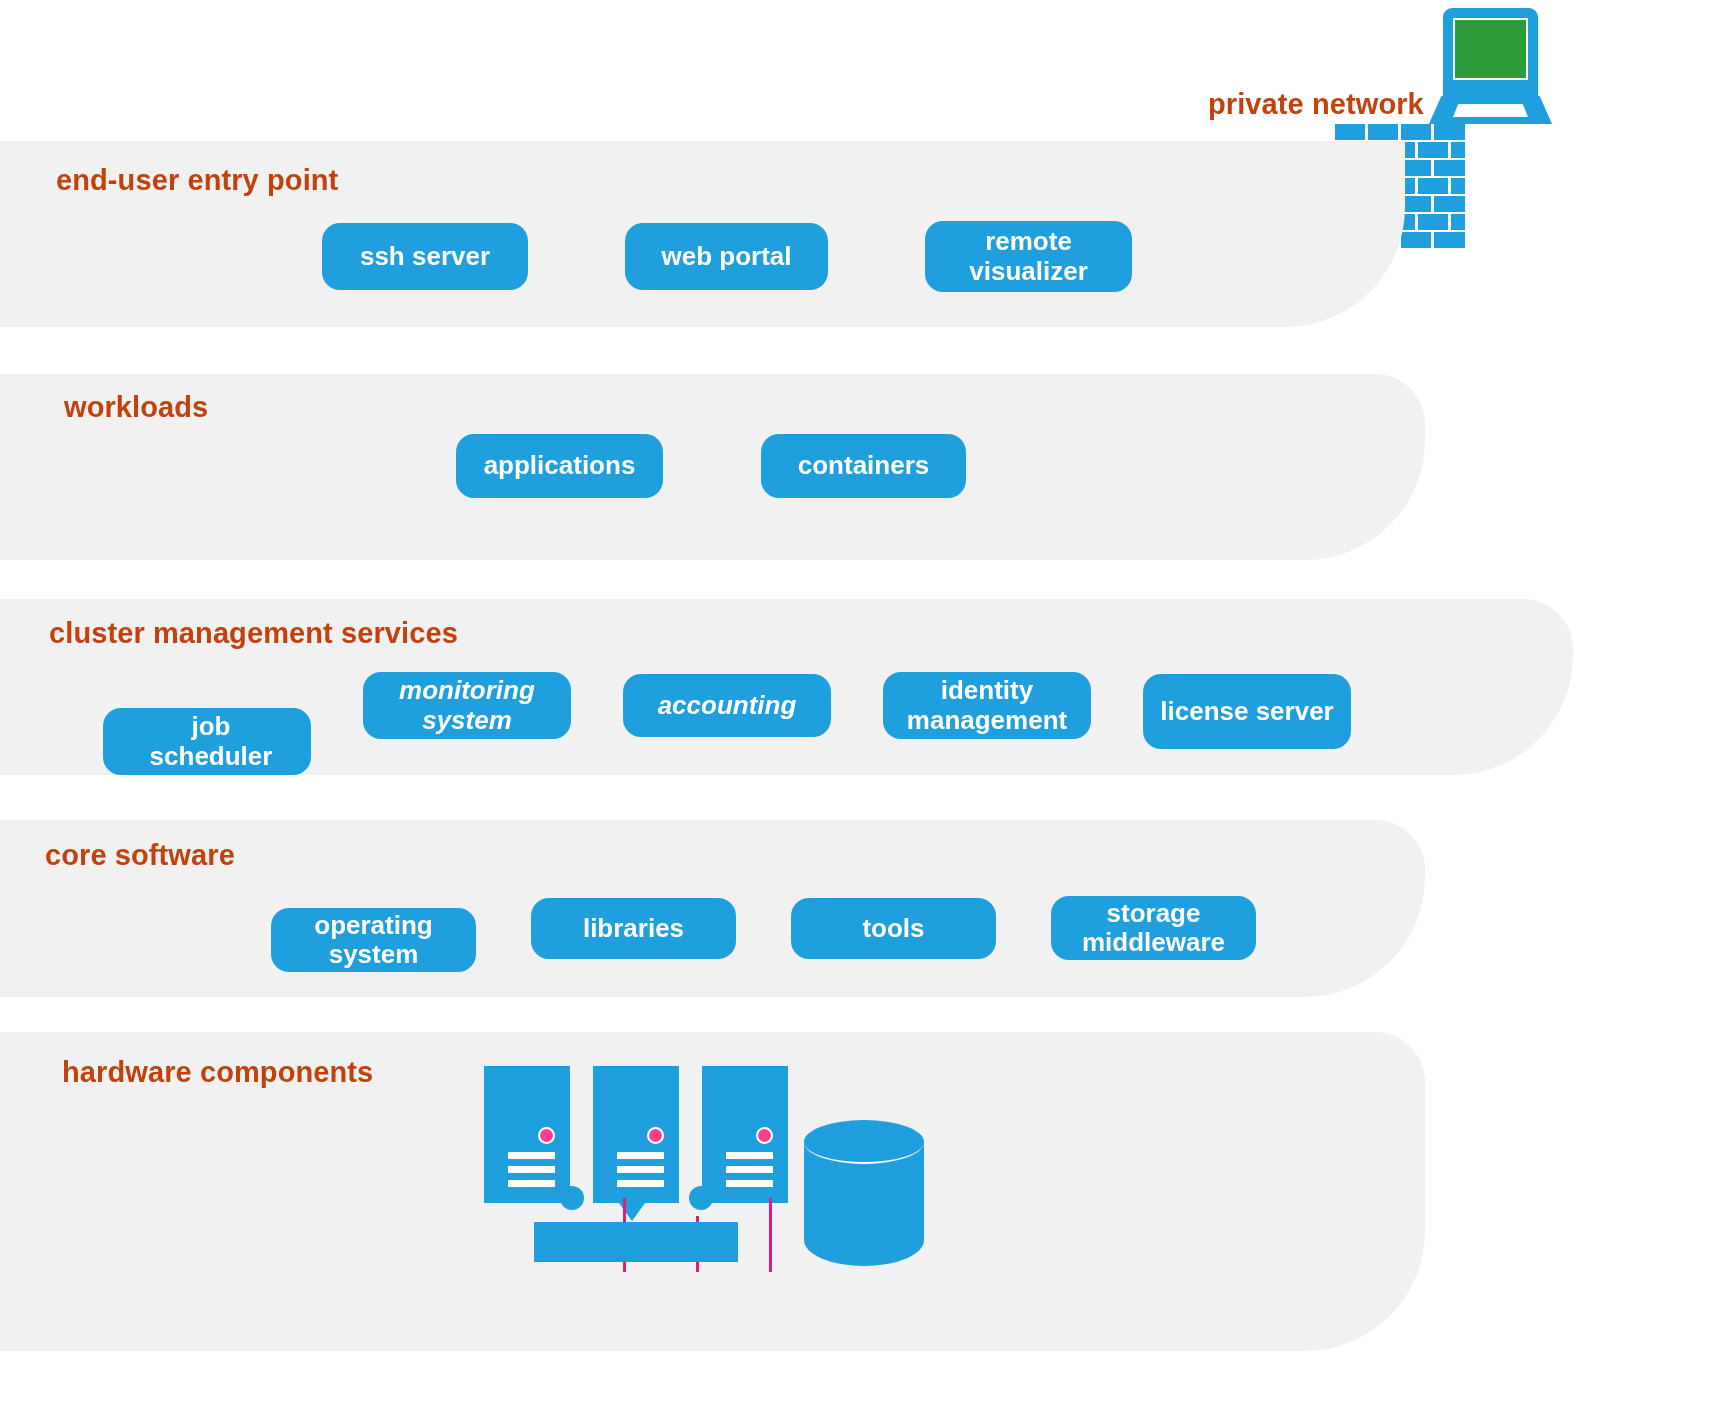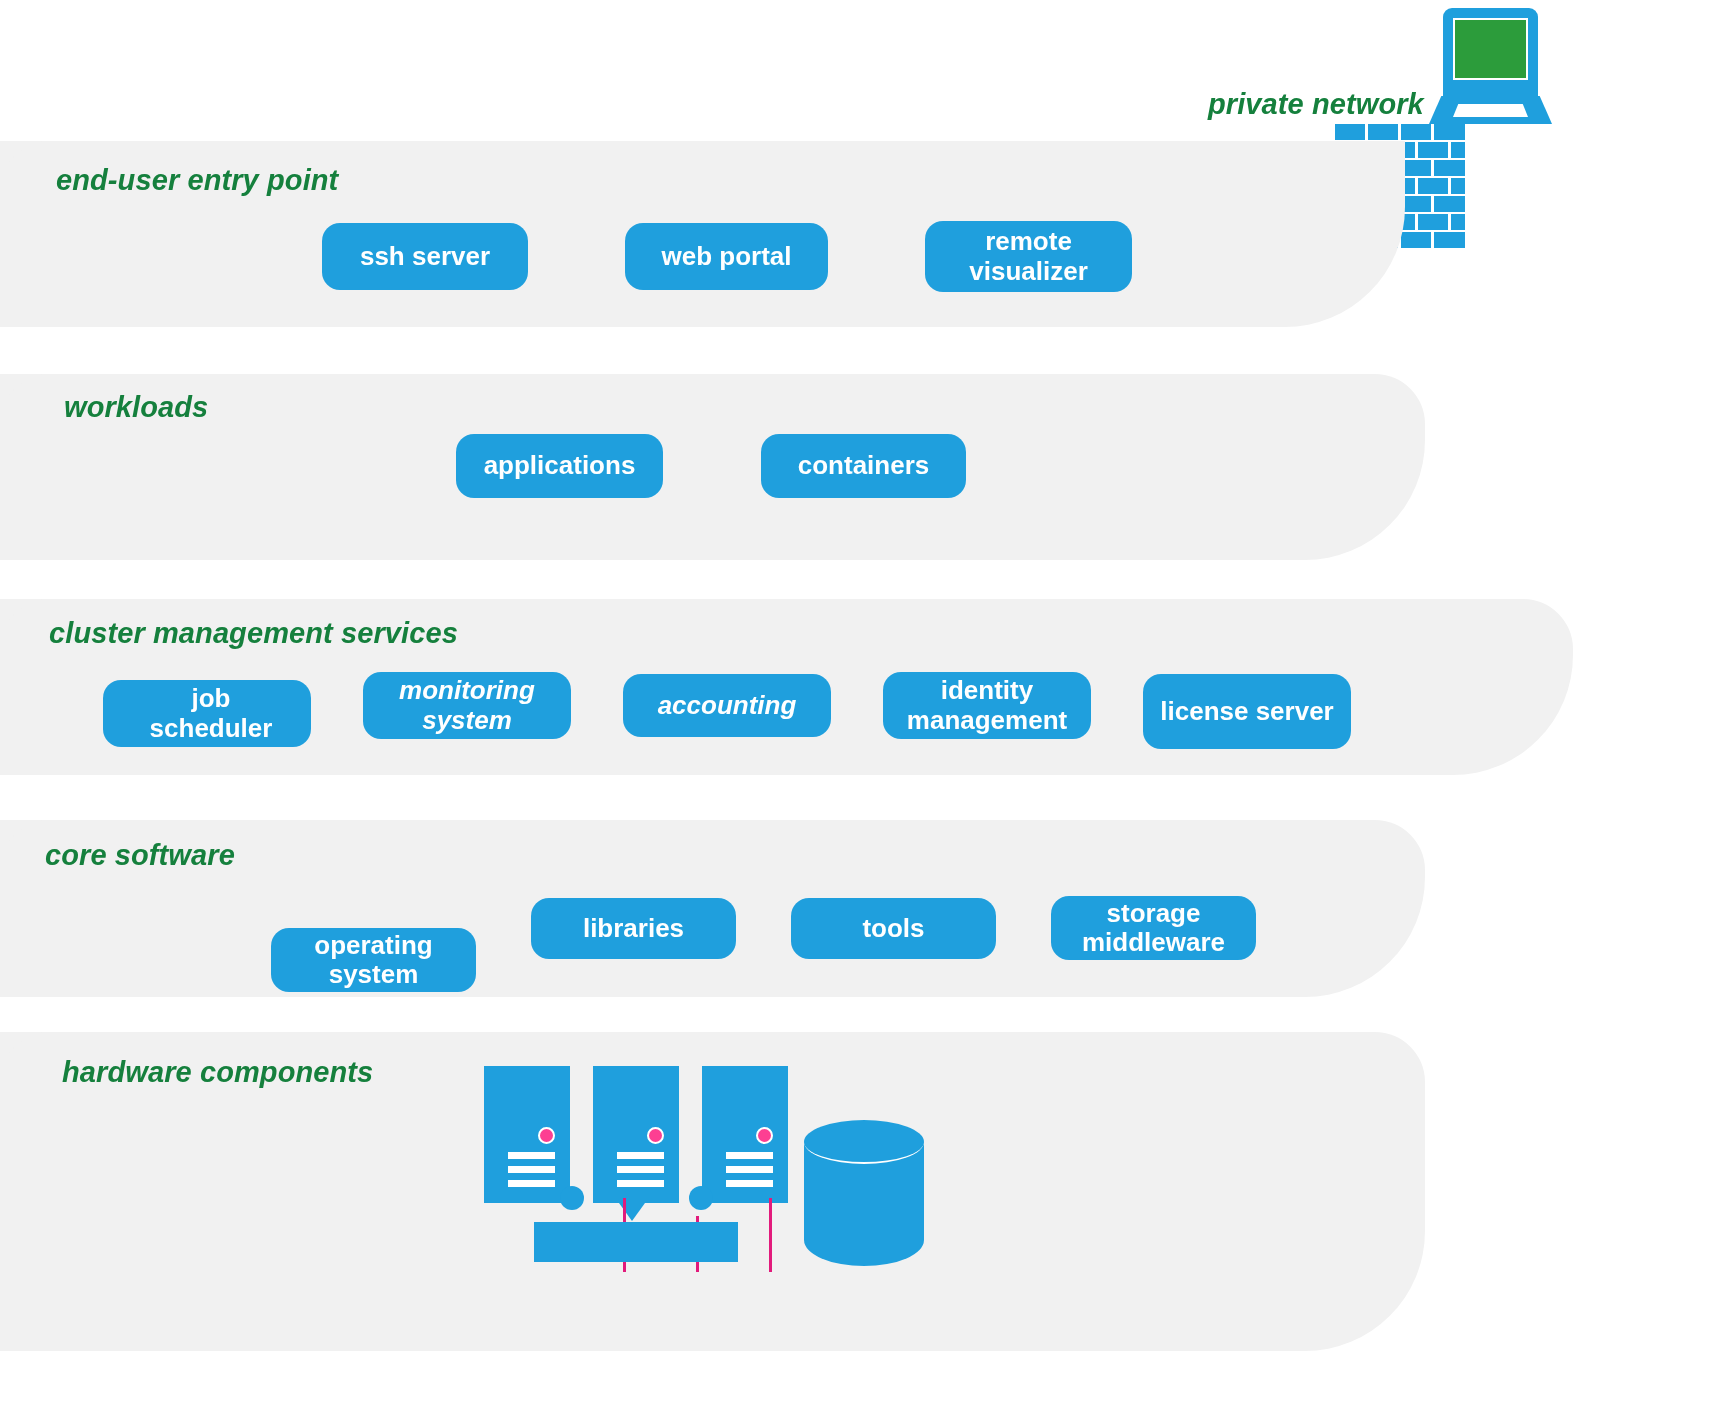--- a/index.html
+++ b/index.html
@@ -23,25 +23,24 @@
   }
 
   
   .band {
     position: absolute;
     background: #f1f1f1;
   }
   .band-label {
     position: absolute;
     font-weight: bold;
-    color: #15803d;
+    color: #c2410c;
     font-size: 29px;
     letter-spacing: .1px;
     white-space: nowrap;
-    font-style: italic;
   }
 
   
   .pill {
     position: absolute;
     background: #1f9fdd;
     border-radius: 18px;
     color: #ffffff;
     font-weight: bold;
     font-size: 26px;
@@ -242,21 +241,21 @@
     <span>applications</span>
   </div>
   <div class="pill" style="left:761px; top:434px; width:205px; height:64px;">
     <span>containers</span>
   </div>
 
   <div class="band" style="left:0px; top:599px; width:1573px; height:176px; border-radius:0 50px 120px 0;"></div>
   <div class="band" style="left:0px; top:599px; width:300px; height:176px; border-radius:50px 0 0 0;"></div>
   <div class="band-label" style="left:49px; top:617px;">cluster management services</div>
 
-  <div class="pill" style="left:103px; top:680px; width:208px; height:67px;padding-left:18px;">
+  <div class="pill" style="left:103px; top:708px; width:208px; height:67px;padding-left:18px;">
     <span style="white-space: pre-line;">job
 scheduler</span>
   </div>
   <div class="pill" style="left:363px; top:672px; width:208px; height:67px;">
     <span style="white-space: pre-line; font-style: italic;">monitoring
 system</span>
   </div>
   <div class="pill" style="left:623px; top:674px; width:208px; height:63px;font-style:italic;">
     <span>accounting</span>
   </div>
@@ -265,21 +264,21 @@
 management</span>
   </div>
   <div class="pill" style="left:1143px; top:674px; width:208px; height:75px;justify-content:center;">
     <span>license server</span>
   </div>
 
   <div class="band" style="left:0px; top:820px; width:1425px; height:177px; border-radius:0 50px 120px 0;"></div>
   <div class="band" style="left:0px; top:820px; width:300px; height:177px; border-radius:50px 0 0 0;"></div>
   <div class="band-label" style="left:45px; top:839px;">core software</div>
 
-  <div class="pill" style="left:271px; top:928px; width:205px; height:64px;">
+  <div class="pill" style="left:271px; top:908px; width:205px; height:64px;">
     <span style="white-space: pre-line;">operating
 system</span>
   </div>
   <div class="pill" style="left:531px; top:898px; width:205px; height:61px;">
     <span>libraries</span>
   </div>
   <div class="pill" style="left:791px; top:898px; width:205px; height:61px;">
     <span>tools</span>
   </div>
   <div class="pill" style="left:1051px; top:896px; width:205px; height:64px;">

